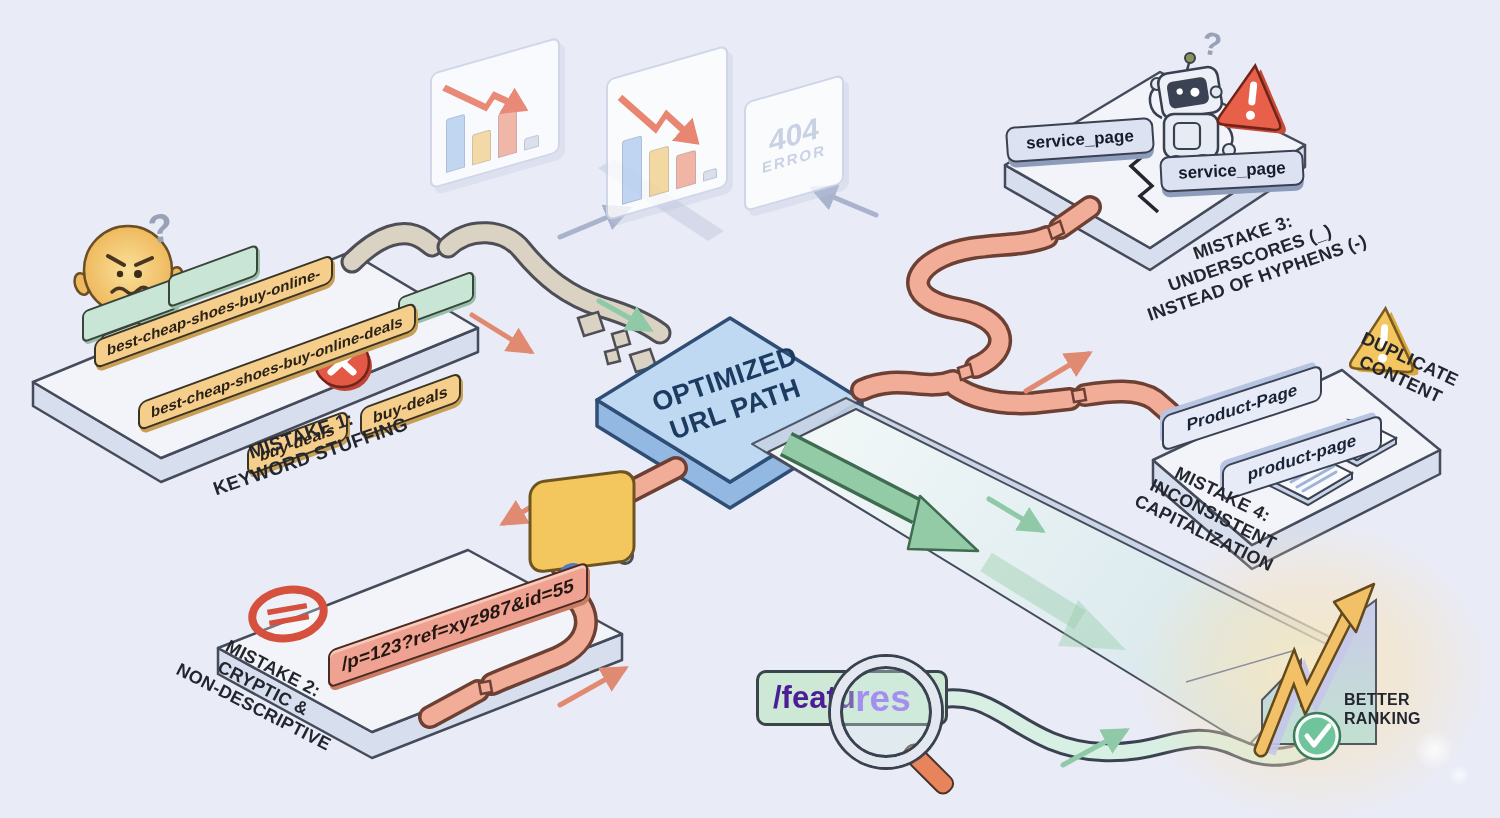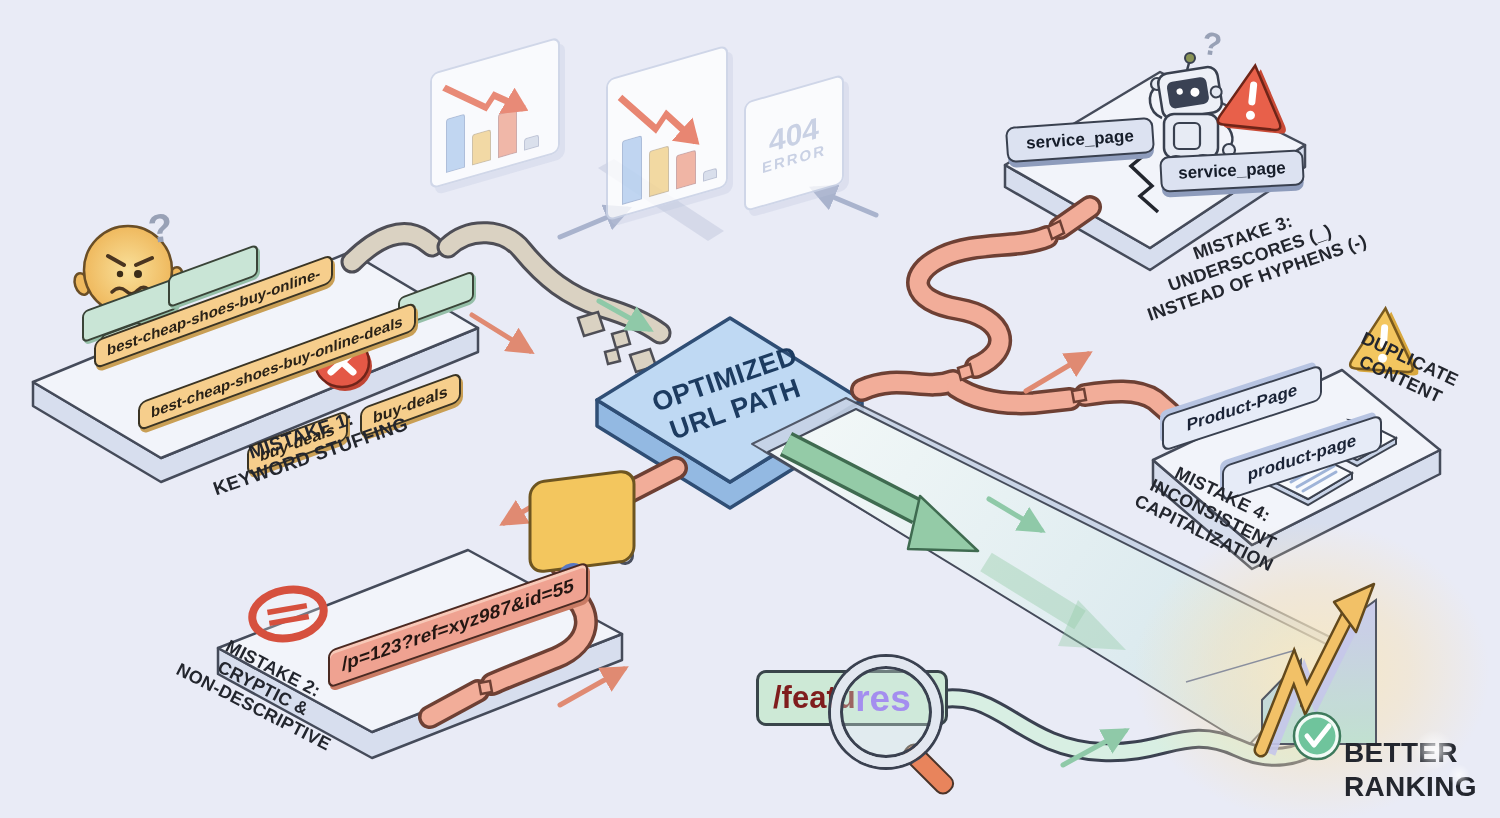--- a/index.html
+++ b/index.html
@@ -17,21 +17,21 @@
   .tag-s{position:absolute;background:#DCE2F1;border:2.5px solid #39404F;border-radius:9px;
          color:#161D2A;font-weight:800;text-align:center;padding:6px 8px;white-space:nowrap;
          box-shadow:0 6px 0 -1px #8E9CBC;}
   .tag-p{position:absolute;background:#E6EBF7;border:2.5px solid #39404F;border-radius:8px;
          color:#1A2336;font-weight:800;text-align:center;padding:6px 8px;white-space:nowrap;
          transform:skewY(-18deg);box-shadow:-4px -7px 0 -2px #B7C4E2;}
   .tag-r{position:absolute;background:#EFA291;border:2.5px solid #4A2A22;border-radius:7px;
          color:#241612;font-weight:800;white-space:nowrap;padding:6px 12px;
          transform:skewY(-19deg);box-shadow:inset 0 3px 0 #F7C9B8,2px 4px 0 #C97B64;}
   .tag-g{position:absolute;background:#CDE9D6;border:3px solid #39454A;border-radius:10px;
-         color:#7f1d1d;font-weight:800;white-space:nowrap;}
+         color:#4c1d95;font-weight:800;white-space:nowrap;}
   .qmark{position:absolute;font-weight:900;color:#98A1B6;}
   .screen{position:absolute;background:rgba(255,255,255,.93);border:2.5px solid #CBD3E6;
           border-radius:8px;transform:skewY(-16deg);box-shadow:5px 7px 0 rgba(188,197,222,.35);}
   .bars{position:absolute;left:14px;bottom:10px;display:flex;align-items:flex-end;gap:7px;}
   .bars div{border-radius:3px 3px 0 0;border:1.5px solid rgba(120,130,160,.35);}
   .minisvg{position:absolute;left:0;top:0;}
   .err{width:100%;text-align:center;font-weight:900;color:#C4CDE2;line-height:1.05;}
   .lens{position:absolute;width:92px;height:92px;border-radius:50%;border:9px solid #E2E7F0;
         box-shadow:0 0 0 3px #3A4150, inset 0 0 0 3px #3A4150;background:rgba(213,236,226,.35);}
   .lens-handle{position:absolute;width:17px;height:58px;background:#E8845C;border:2.5px solid #4A342A;
@@ -360,21 +360,21 @@
   <div>CONTENT</div>
 </div>
 
 <div class="tag-g" style="left:756px;top:670px;width:172px;height:50px;display:flex;align-items:center;padding-left:14px;font-size:31px;">
   <span>/featu</span>
 </div>
 <div class="abs" style="left:852px;top:678px;width:62px;text-align:center;font-size:37px;font-weight:800;color:#8b5cf6;">res</div>
 <div class="lens-handle" style="left:918px;top:738px;"></div>
 <div class="lens" style="left:831px;top:657px;"></div>
 
-<div class="lbl abs" style="left:1344px;top:736px;font-size:28px;font-weight:900;text-align:left;">
+<div class="lbl abs" style="left:1344px;top:690px;font-size:16px;font-weight:900;text-align:left;">
   <div>BETTER</div>
   <div>RANKING</div>
 </div>
 
 <div class="sparkle" style="left:1414px;top:730px;width:40px;height:40px;opacity:.85;"></div>
 <div class="sparkle" style="left:1448px;top:764px;width:22px;height:22px;opacity:.7;"></div>
 
 </div>
 
 </body></html>

